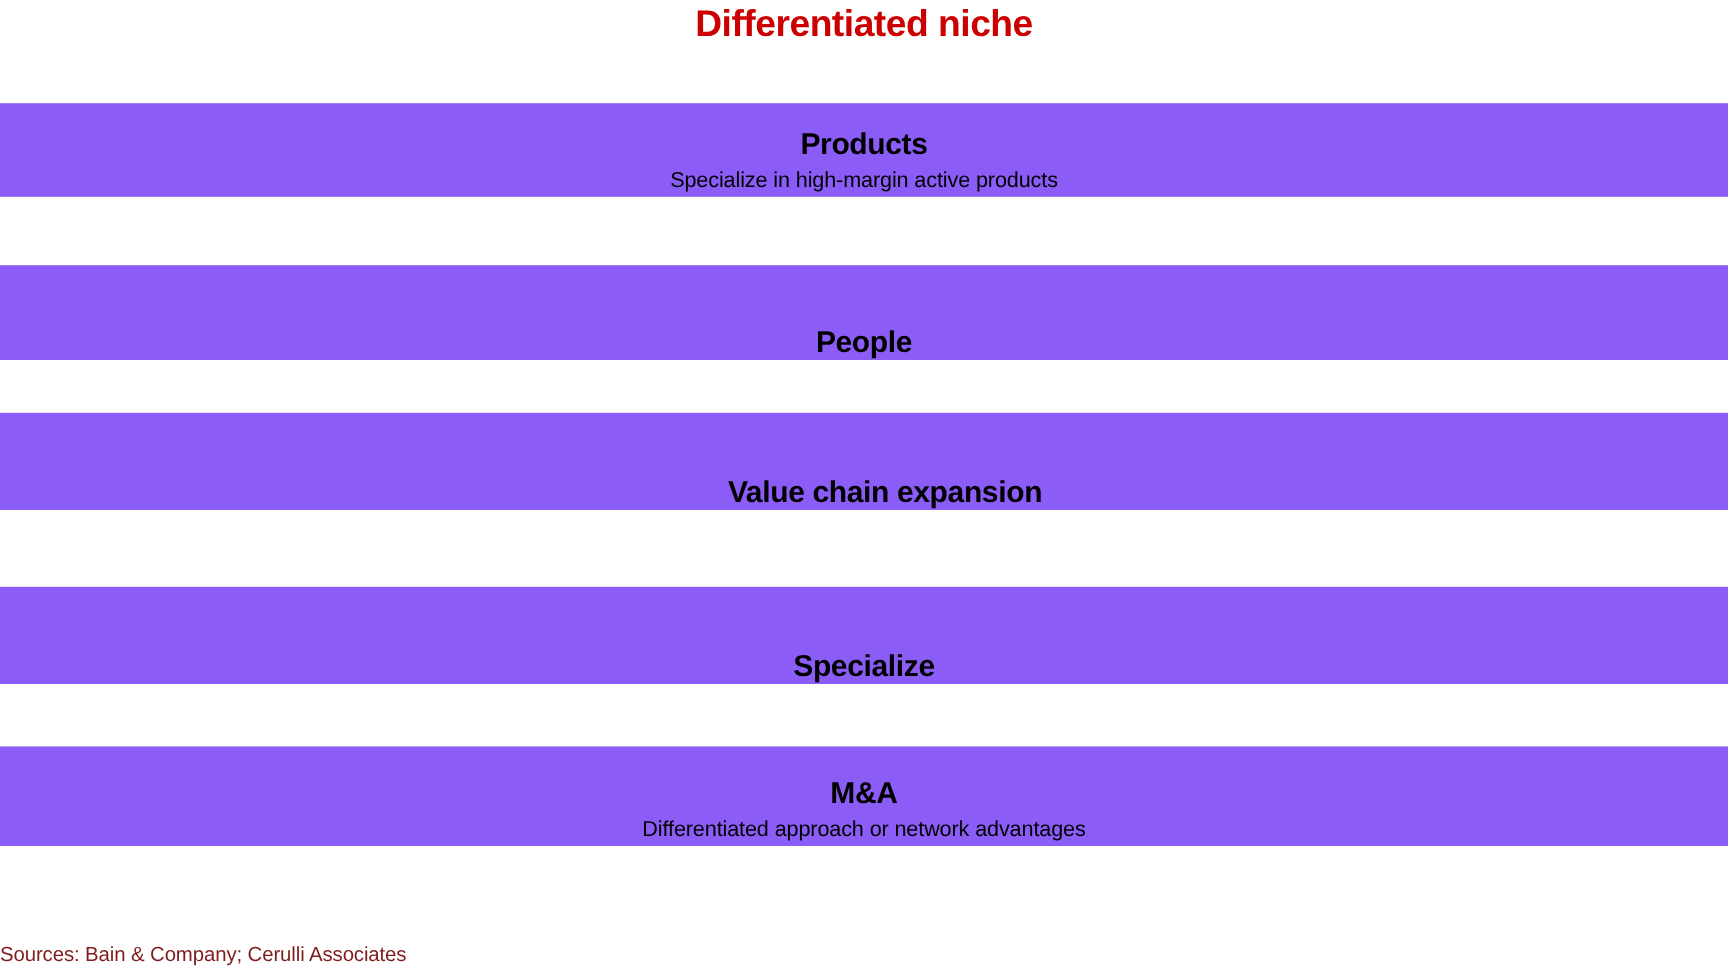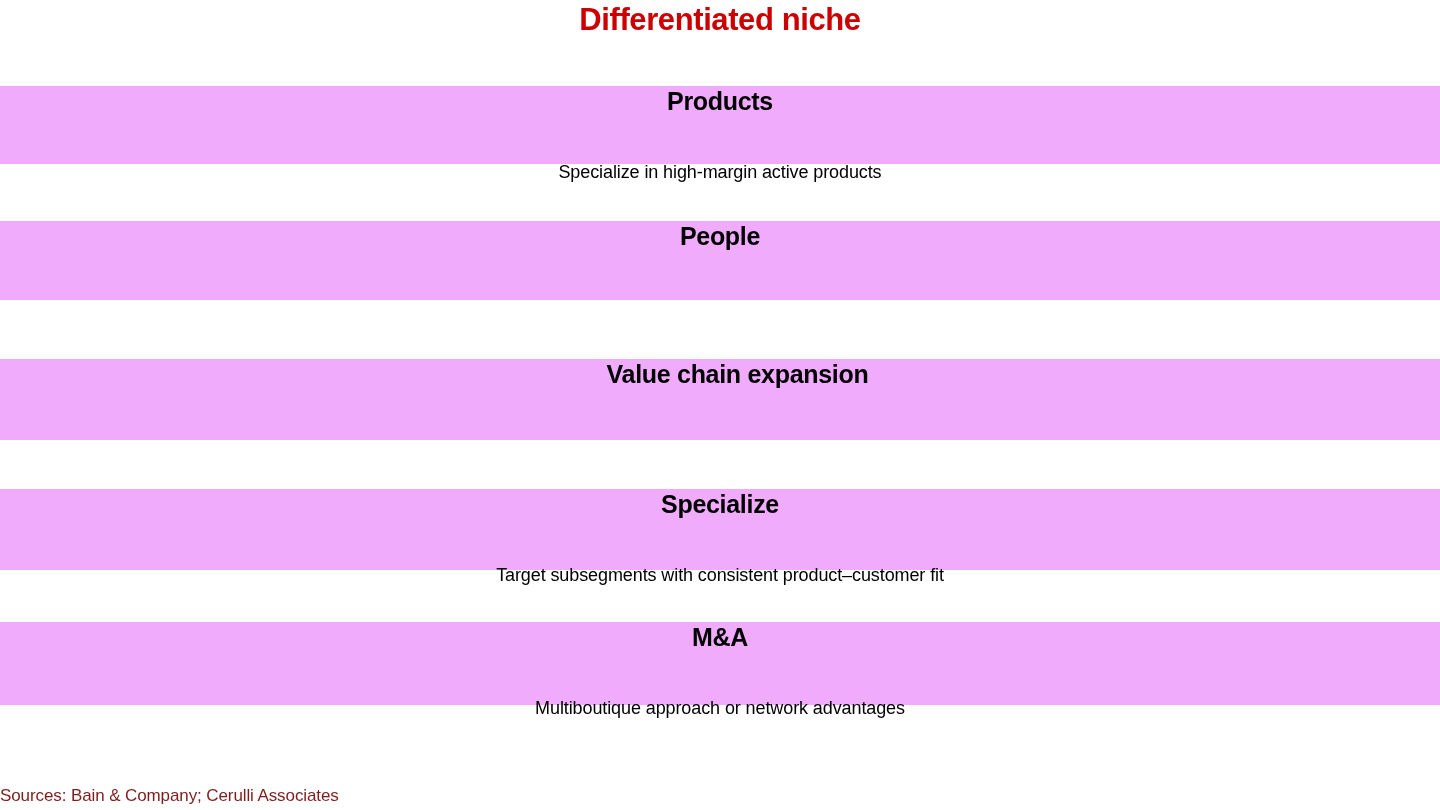--- a/index.html
+++ b/index.html
@@ -43,27 +43,26 @@
     position: absolute;
     top: 86px;
     left: 0;
     width: 1440px;
   }
 
   .bar {
     position: absolute;
     left: 0;
     width: 1440px;
-    background: #f0abfc;
+    background: #8b5cf6;
     box-sizing: border-box;
     display: flex;
     flex-direction: column;
     align-items: center;
-    justify-content: flex-start;
-    gap: 41px;
+    justify-content: flex-end;
   }
 
   .bar-heading {
     color: #000000;
     font-size: 25px;
     font-weight: bold;
     letter-spacing: -0.3px;
     line-height: 30px;
     text-align: center;
     white-space: nowrap;
@@ -103,31 +102,30 @@
 
     <div class="bar" style="top:0px; height:78px;">
       <div class="bar-heading">Products</div>
       <div class="bar-subtitle">Specialize in high-margin active products</div>
     </div>
 
     <div class="bar" style="top:135px; height:79px;">
       <div class="bar-heading">People</div>
     </div>
 
-    <div class="bar" style="top:273px; height:81px;padding-left:35px;">
+    <div class="bar" style="top:258px; height:81px;padding-left:35px;">
       <div class="bar-heading">Value chain expansion</div>
     </div>
 
     <div class="bar" style="top:403px; height:81px;">
       <div class="bar-heading">Specialize</div>
-      <div class="bar-subtitle">Target subsegments with consistent product–customer fit</div>
     </div>
 
     <div class="bar" style="top:536px; height:83px;">
       <div class="bar-heading">M&amp;A</div>
-      <div class="bar-subtitle">Multiboutique approach or network advantages</div>
+      <div class="bar-subtitle">Differentiated approach or network advantages</div>
     </div>
 
   </div>
 
   <div class="source">Sources: Bain &amp; Company; Cerulli Associates</div>
 
 </div>
 
 </body></html>

